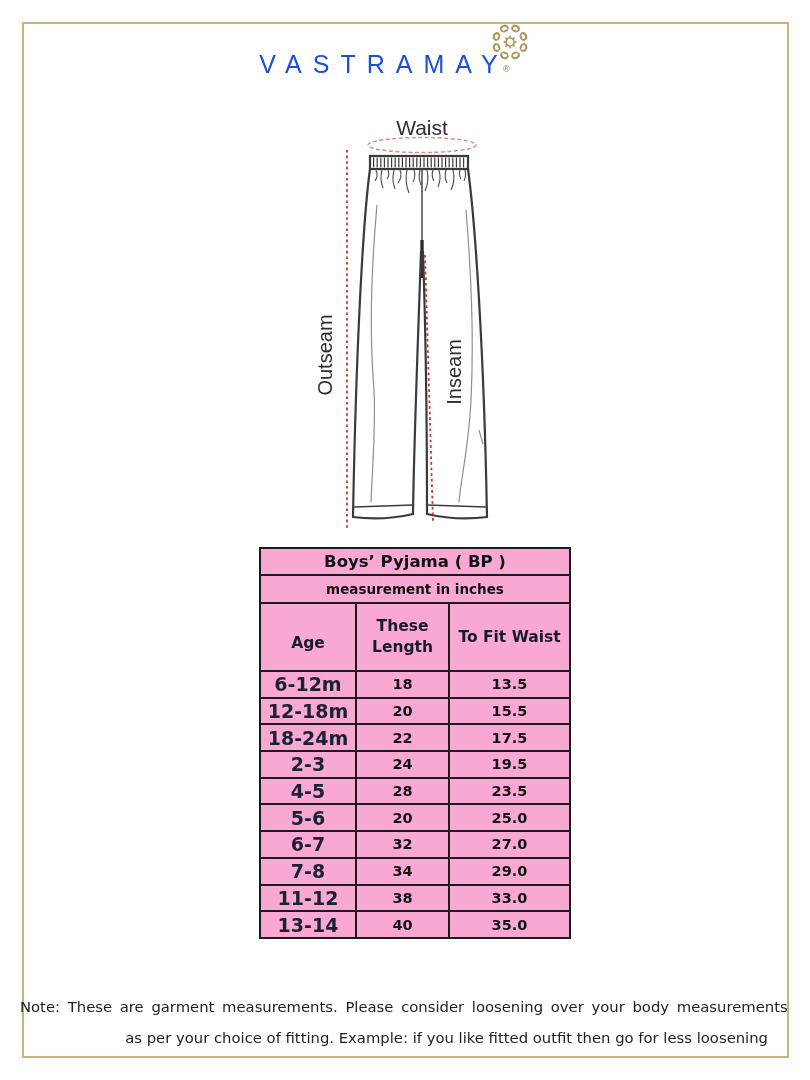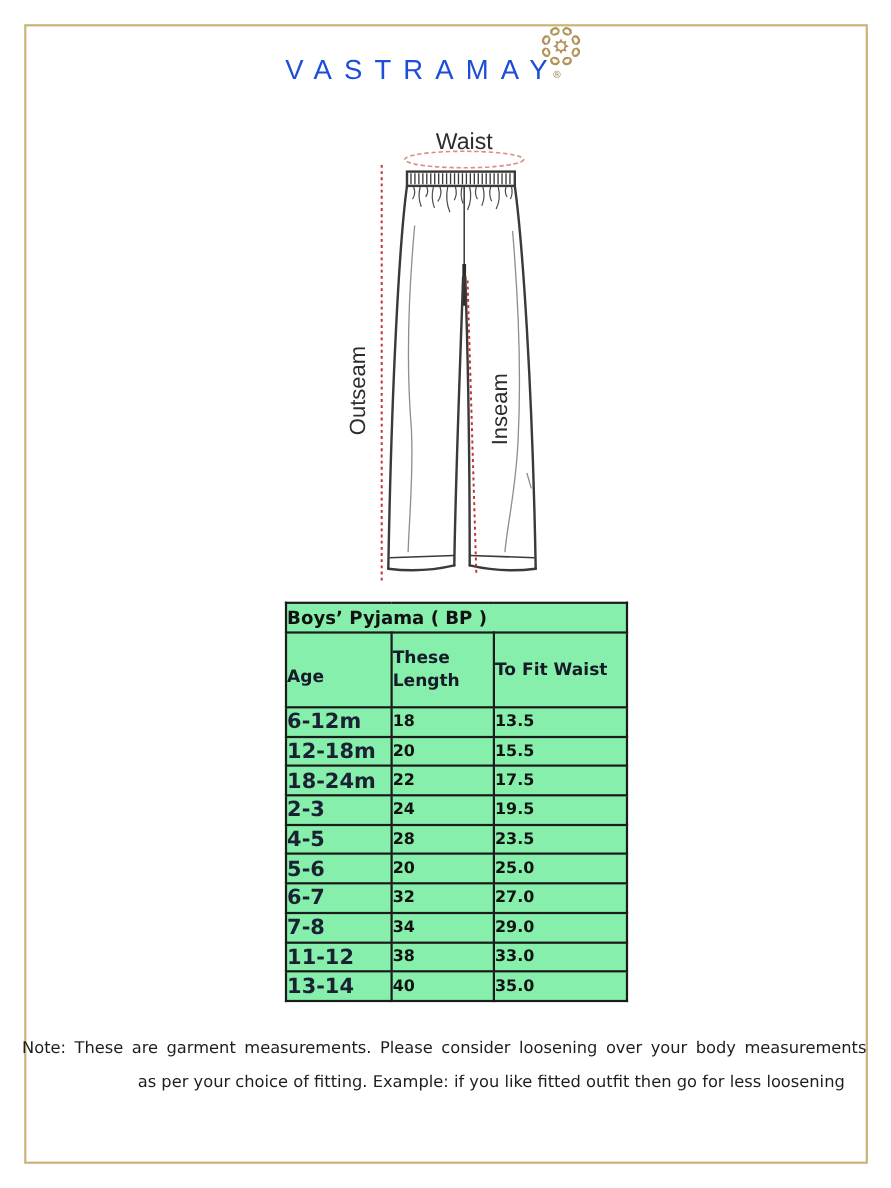--- a/index.html
+++ b/index.html
@@ -29,31 +29,31 @@
   .gather  { fill:none; stroke:#4b4b4b; stroke-width:1.1; }
   .measure { fill:none; stroke:#c43230; stroke-width:1.8; stroke-dasharray:2.6 3; }
   .waist-ellipse { fill:none; stroke:#dc8e86; stroke-width:1.5; stroke-dasharray:4 2.5; }
   .dlabel { font-family:"Liberation Sans", sans-serif; font-size:21px; fill:#2d2d2d; }
   .dlabel-rot { font-family:"Liberation Sans", sans-serif; font-size:20px; fill:#2d2d2d; }
   
   .size-table {
     position:absolute; left:259px; top:547px; border-collapse:collapse;
     table-layout:fixed; font-family:"DejaVu Sans", sans-serif;
   }
-  .size-table td { border:2px solid #1b1b1b; text-align:left; padding:0; background:#86efac; }
+  .size-table td { border:2px solid #1b1b1b; text-align:center; padding:0; background:#f9a8d4; }
   .t-title td { height:25px; font-size:16.5px; font-weight:bold; color:#111; }
   .t-sub td   { height:26px; font-size:13.5px; font-weight:bold; color:#111; }
   .t-head td  { height:50px; font-size:15.5px; font-weight:bold; line-height:1.35; color:#161b29; }
   .t-head td.age-h { vertical-align:bottom; padding-bottom:16px; }
   .t-row td   { height:24.7px; font-weight:bold; }
   .t-row .age { font-size:19px; color:#1a2133; }
   .t-row .num { font-size:14.5px; color:#121212; }
   
   .note {
-    position:absolute; left:20px; width:748px; top:937px; text-align:right;
+    position:absolute; left:20px; width:748px; top:991px; text-align:right;
     color:#1e1e1e; font-size:14.8px; line-height:31px;
   }
   .note-line1 { white-space:nowrap; word-spacing:3px; }
   .note-line2 { white-space:nowrap; }
 </style>
 </head>
 <body>
 
 <div class="page">
 
@@ -182,20 +182,23 @@
   <table class="size-table">
     <colgroup>
       <col style="width:96px">
         <col style="width:93px">
         <col style="width:121px">
     </colgroup>
     <tbody>
       <tr class="t-title">
         <td colspan="3">Boys’ Pyjama ( BP )</td>
       </tr>
+      <tr class="t-sub">
+        <td colspan="3">measurement in inches</td>
+      </tr>
       <tr class="t-head">
         <td class="age-h">Age</td>
         <td>These Length</td>
         <td>To Fit Waist</td>
       </tr>
 
         <tr class="t-row">
           <td class="age">6-12m</td>
           <td class="num">18</td>
           <td class="num">13.5</td>

